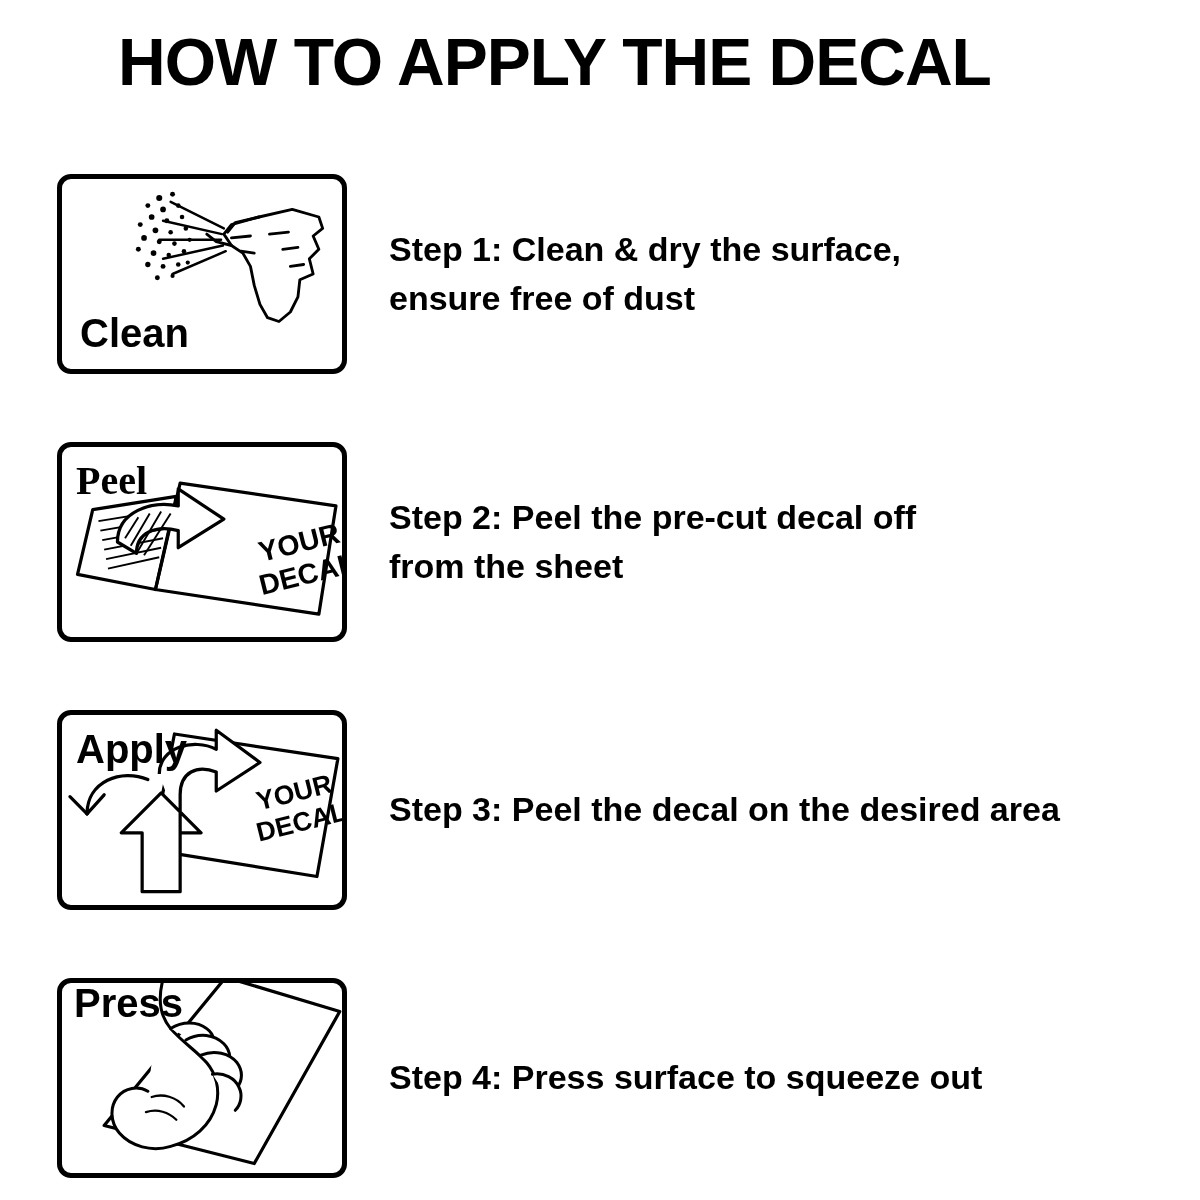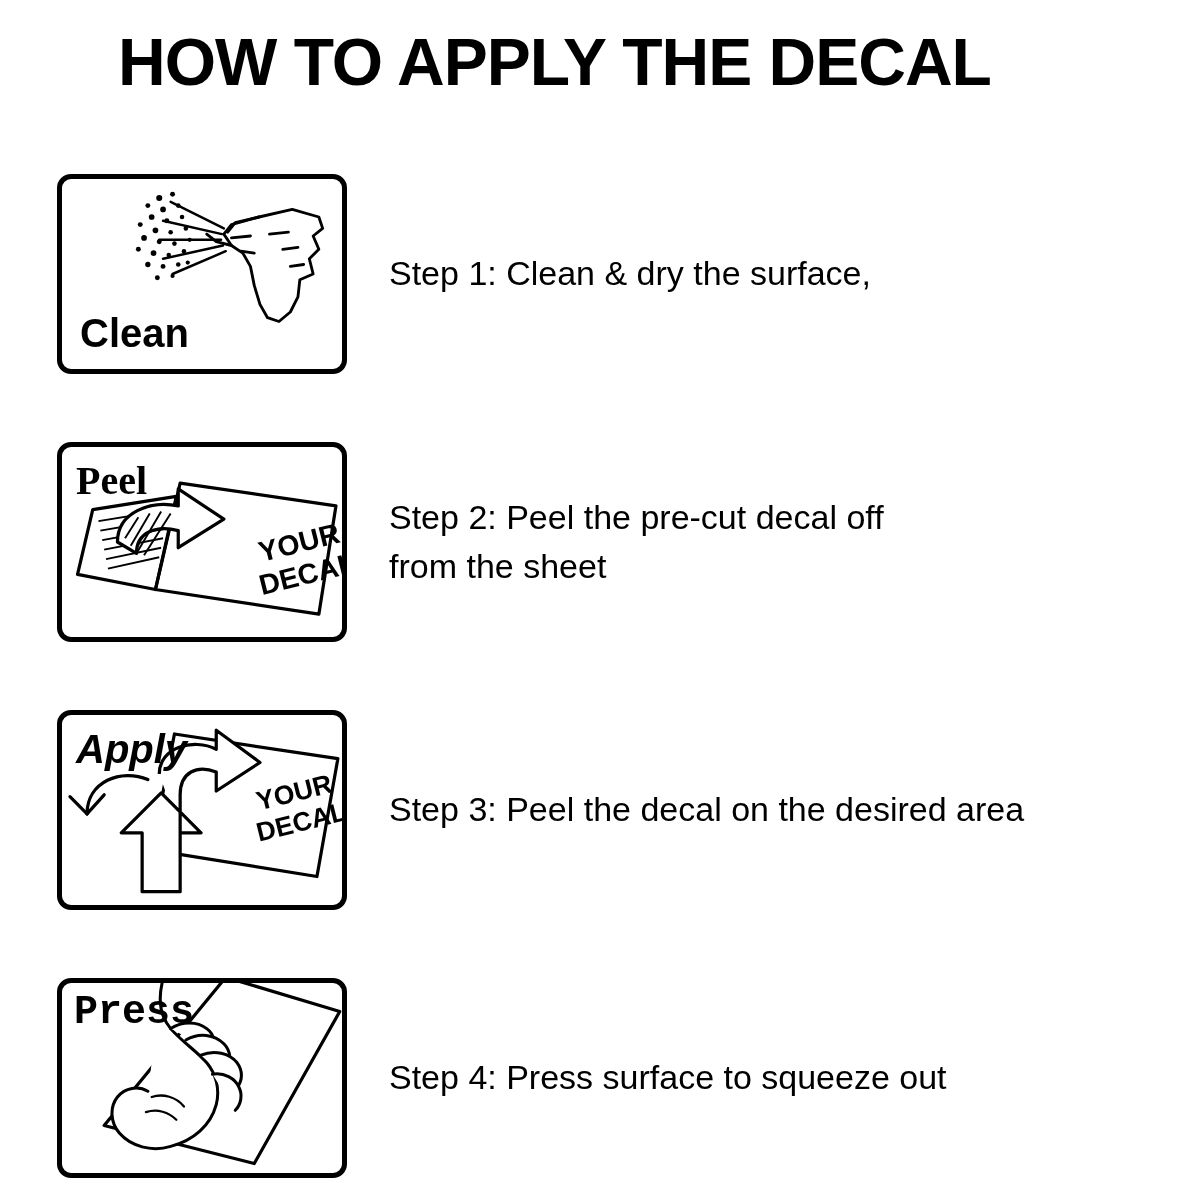--- a/index.html
+++ b/index.html
@@ -63,28 +63,28 @@
   }
   .box-label {
     position: absolute;
     font-size: 40px;
     font-weight: bold;
     line-height: 1;
     z-index: 3;
   }
   .label-clean { left: 18px; bottom: 16px; }
   .label-peel { left: 14px; top: 14px; font-family: Liberation Serif, serif; }
-  .label-apply { left: 14px; top: 14px; font-style: italic; }
-  .label-press { left: 12px; top: 10px; font-family: Liberation Mono, monospace; }
+  .label-apply { left: 14px; top: 14px; }
+  .label-press { left: 12px; top: 0; }
   .step-text {
     margin-left: 42px;
     font-size: 34px;
     line-height: 1.45;
     max-width: 760px;
-    font-weight: 400;
+    font-weight: 700;
   }
   .step-text .line { display: block; }
 </style>
 </head>
 <body>
 
 <div class="sheet">
 
   <div class="title">HOW TO APPLY THE DECAL</div>
 
@@ -136,20 +136,21 @@
             <circle cx="120" cy="90" r="2.4"></circle>
               <circle cx="98" cy="104" r="2.6"></circle>
             <circle cx="114" cy="102" r="2.2"></circle>
               <circle cx="130" cy="88" r="2.2"></circle>
           </g>
         </svg>
         <span class="box-label label-clean">Clean</span>
       </div>
       <div class="step-text">
         <span class="line">Step 1: Clean &amp; dry the surface,</span>
+        <span class="line">ensure free of dust</span>
       </div>
     </div>
 
     <div class="step-row">
       <div class="icon-box">
         <svg viewBox="0 0 290 200" xmlns="http://www.w3.org/2000/svg">
           <g fill="#fff" stroke="#000" stroke-width="3.4" stroke-linejoin="round">
             <path d="M122 38 L286 62 L268 176 L96 150 Z"></path>
           </g>
           <g fill="none" stroke="#000" stroke-width="3.4" stroke-linejoin="round" stroke-linecap="round">

